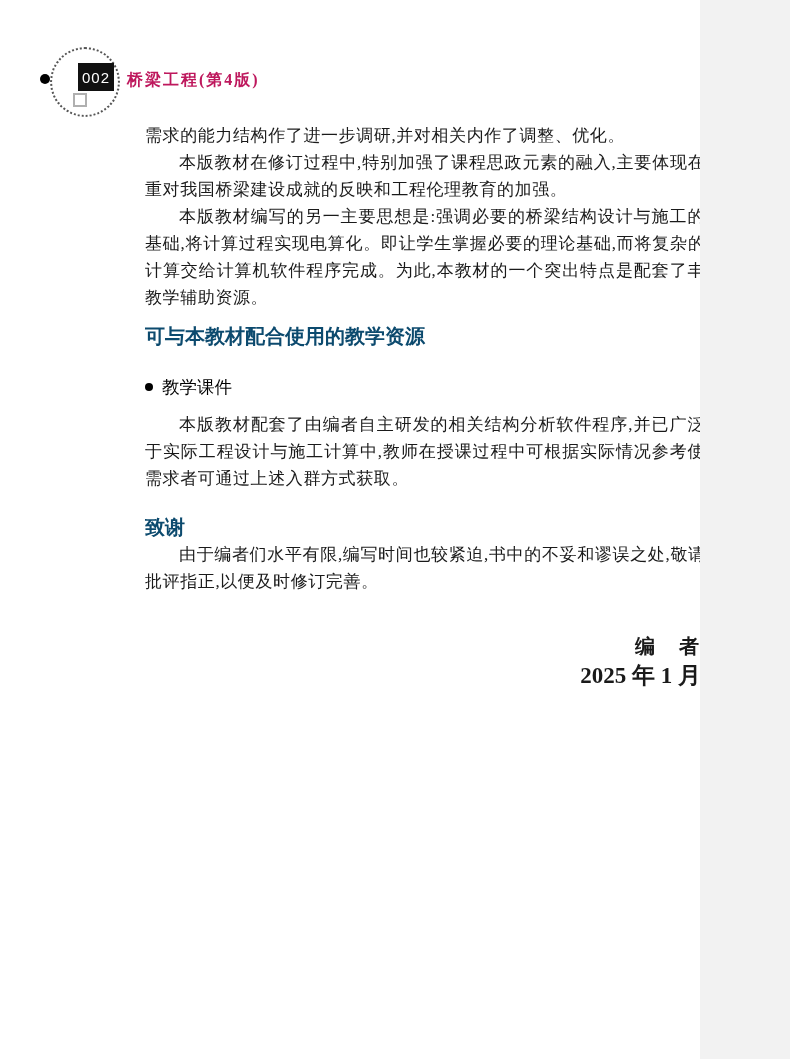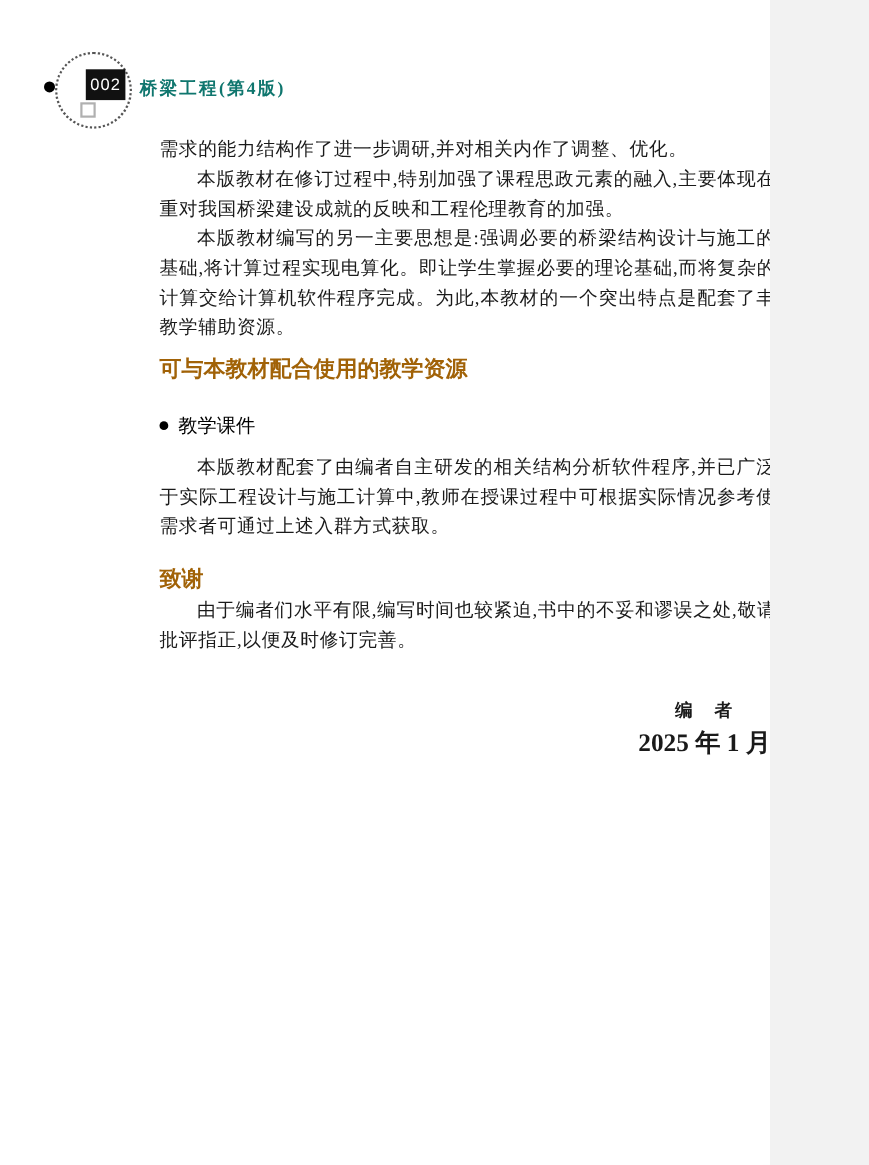--- a/index.html
+++ b/index.html
@@ -57,21 +57,21 @@
     width: 10px; height: 10px;
     border: 2px solid #b0b0b0;
     background: #ffffff;
   }
   .book-title {
     position: absolute;
     left: 127px; top: 70px;
     font-weight: bold;
     font-size: 16px;
     letter-spacing: 2px;
-    color: #0f766e;
+    color: #be185d;
   }
 
   
   .content {
     position: absolute;
     left: 145px; top: 122px;
     width: 596px;
   }
   .body-p {
     margin: 0;
@@ -80,21 +80,21 @@
     text-align: justify;
     letter-spacing: 0.6px;
   }
   .indent { text-indent: 2em; }
 
   .section-heading {
     font-family: Liberation Sans, sans-serif;
     font-weight: bold;
     font-size: 20px;
     line-height: 28px;
-    color: #a16207;
+    color: #0c4a6e;
     margin: 0;
   }
   .heading-resources { margin-top: 11px; }
   .heading-ack { margin-top: 21px; }
 
   .bullet-item {
     display: flex;
     align-items: center;
     gap: 9px;
     font-family: "Liberation Sans", sans-serif;
@@ -119,23 +119,24 @@
     margin-top: 37px;
     text-align: right;
     padding-right: 40px;
   }
   .signature-inner {
     display: inline-block;
     text-align: center;
     font-weight: bold;
   }
   .sig-author {
-    font-size: 16px;
+    font-size: 20px;
     line-height: 29px;
     letter-spacing: 2px;
+    text-align: right;
   }
   .sig-date {
     font-size: 23px;
     line-height: 29px;
   }
 </style>
 </head>
 <body>
 
 <div class="page">

